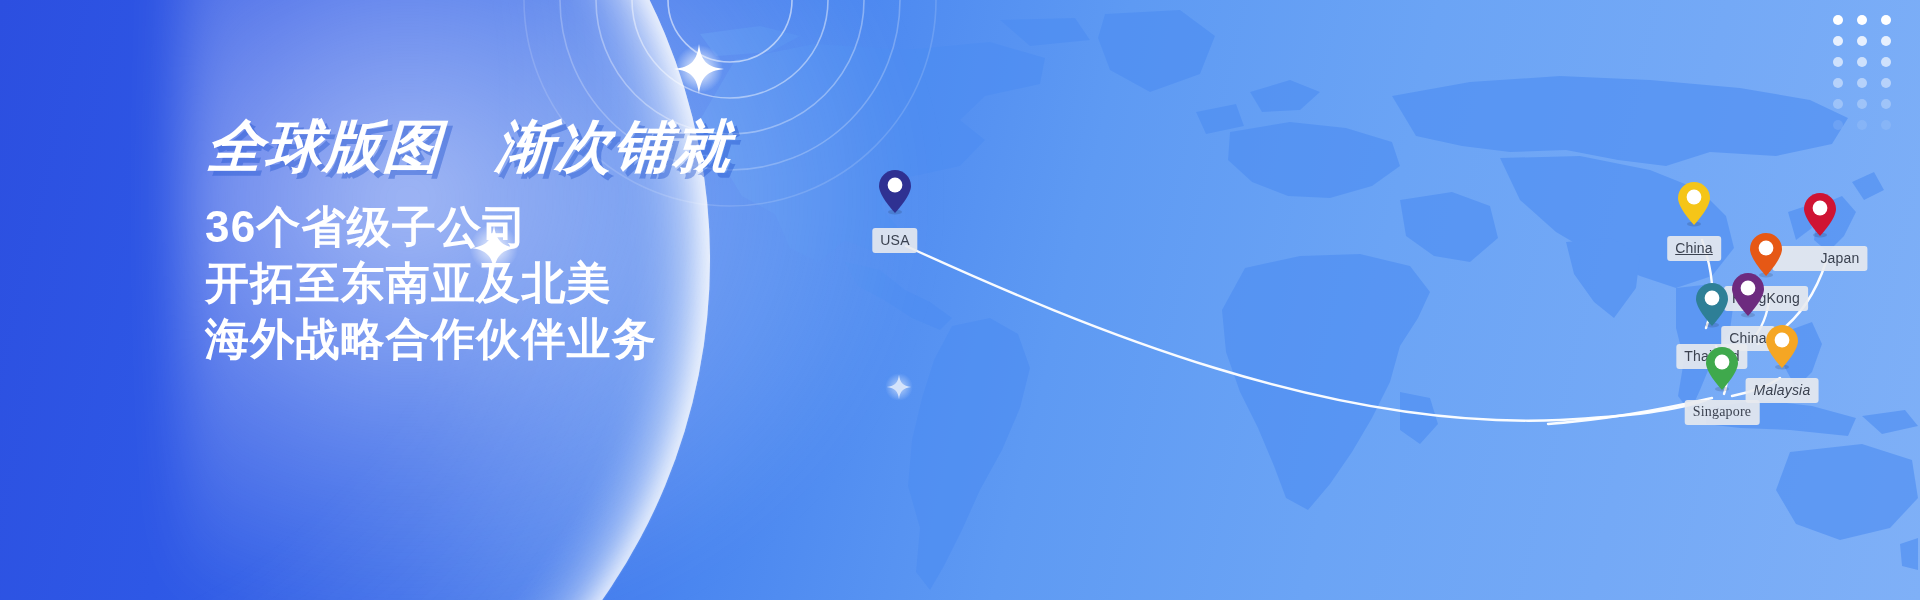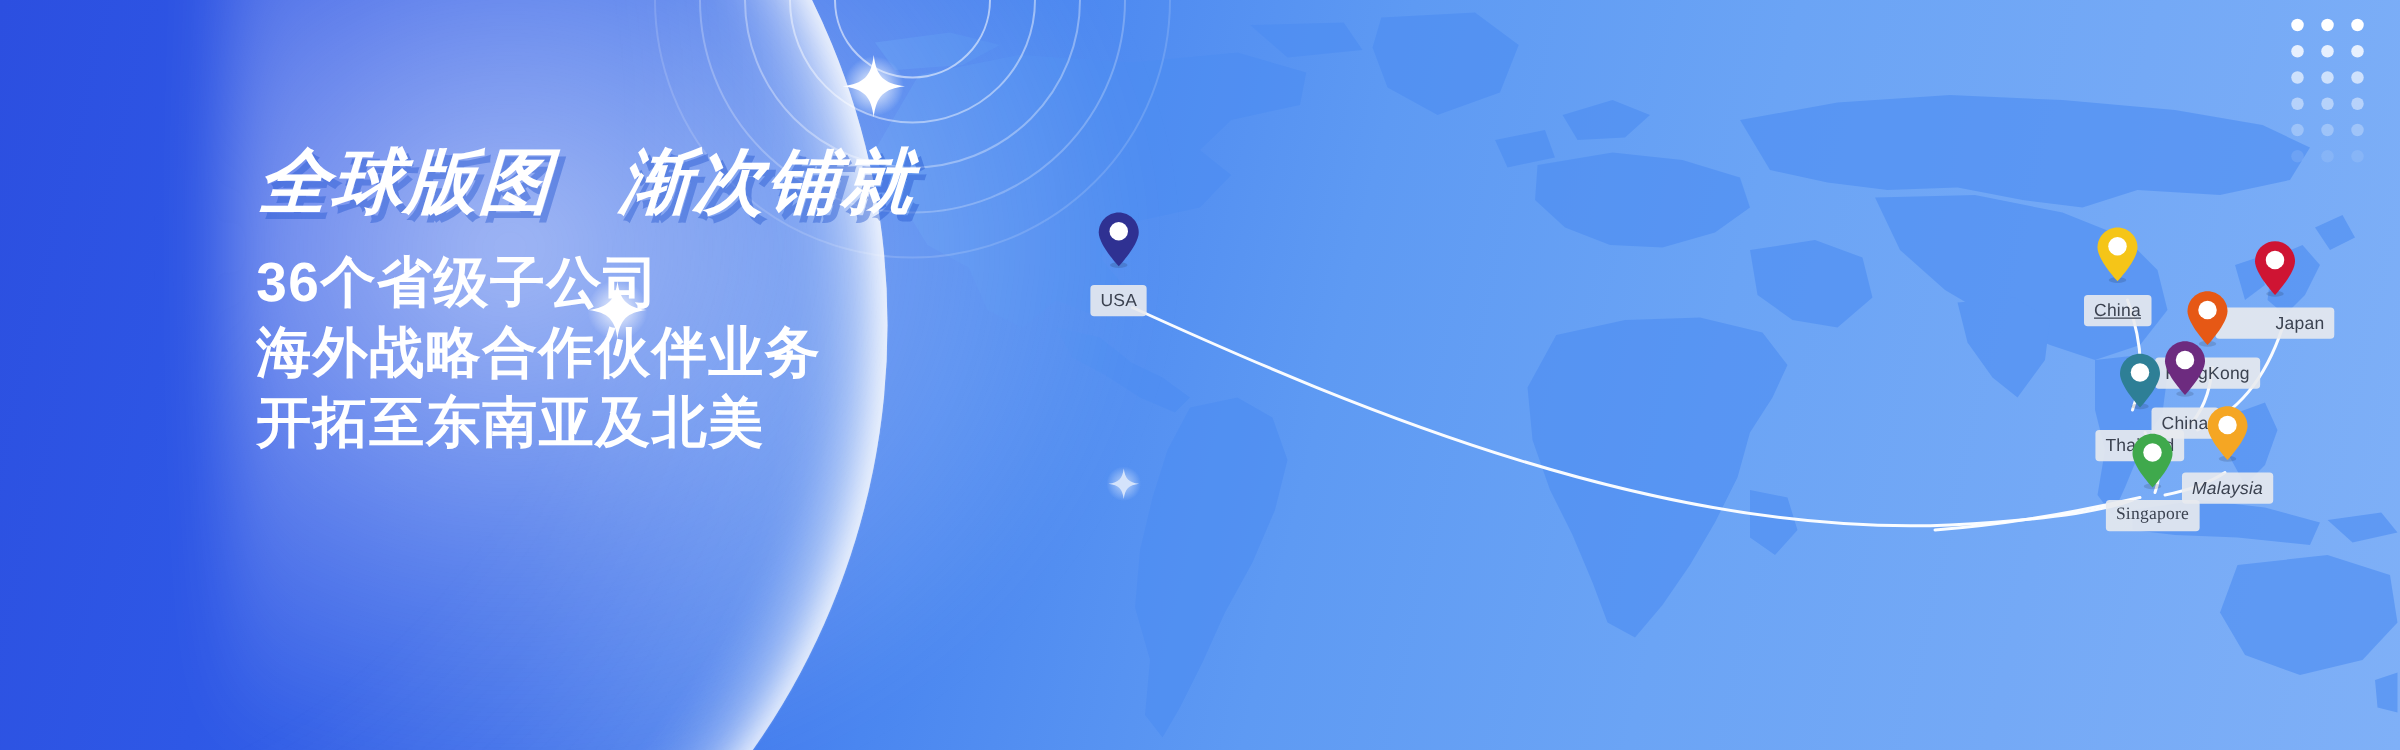--- a/index.html
+++ b/index.html
@@ -341,22 +341,22 @@
           <circle cx="17" cy="16" r="7.4" fill="#ffffff"></circle>
         </svg>
       </div>
       <div class="pin-label" style="left: 1722px; top: 400px; font-family: Liberation Serif, serif;">Singapore</div>
     </div>
 
   <div class="copy">
     <h1 class="headline">全球版图   渐次铺就</h1>
     <div class="sub">
       <div class="sub-line">36个省级子公司</div>
+      <div class="sub-line">开拓至东南亚及北美</div>
       <div class="sub-line">海外战略合作伙伴业务</div>
-      <div class="sub-line">开拓至东南亚及北美</div>
     </div>
   </div>
 
   <div class="dot-grid">
     <svg id="dotgrid" width="70" height="124" viewBox="0 0 70 124" xmlns="http://www.w3.org/2000/svg">
         <circle cx="10" cy="10" r="5" fill="#ffffff" opacity="1.00"></circle>
         <circle cx="34" cy="10" r="5" fill="#ffffff" opacity="1.00"></circle>
         <circle cx="58" cy="10" r="5" fill="#ffffff" opacity="1.00"></circle>
         <circle cx="10" cy="31" r="5" fill="#ffffff" opacity="0.82"></circle>
         <circle cx="34" cy="31" r="5" fill="#ffffff" opacity="0.82"></circle>

